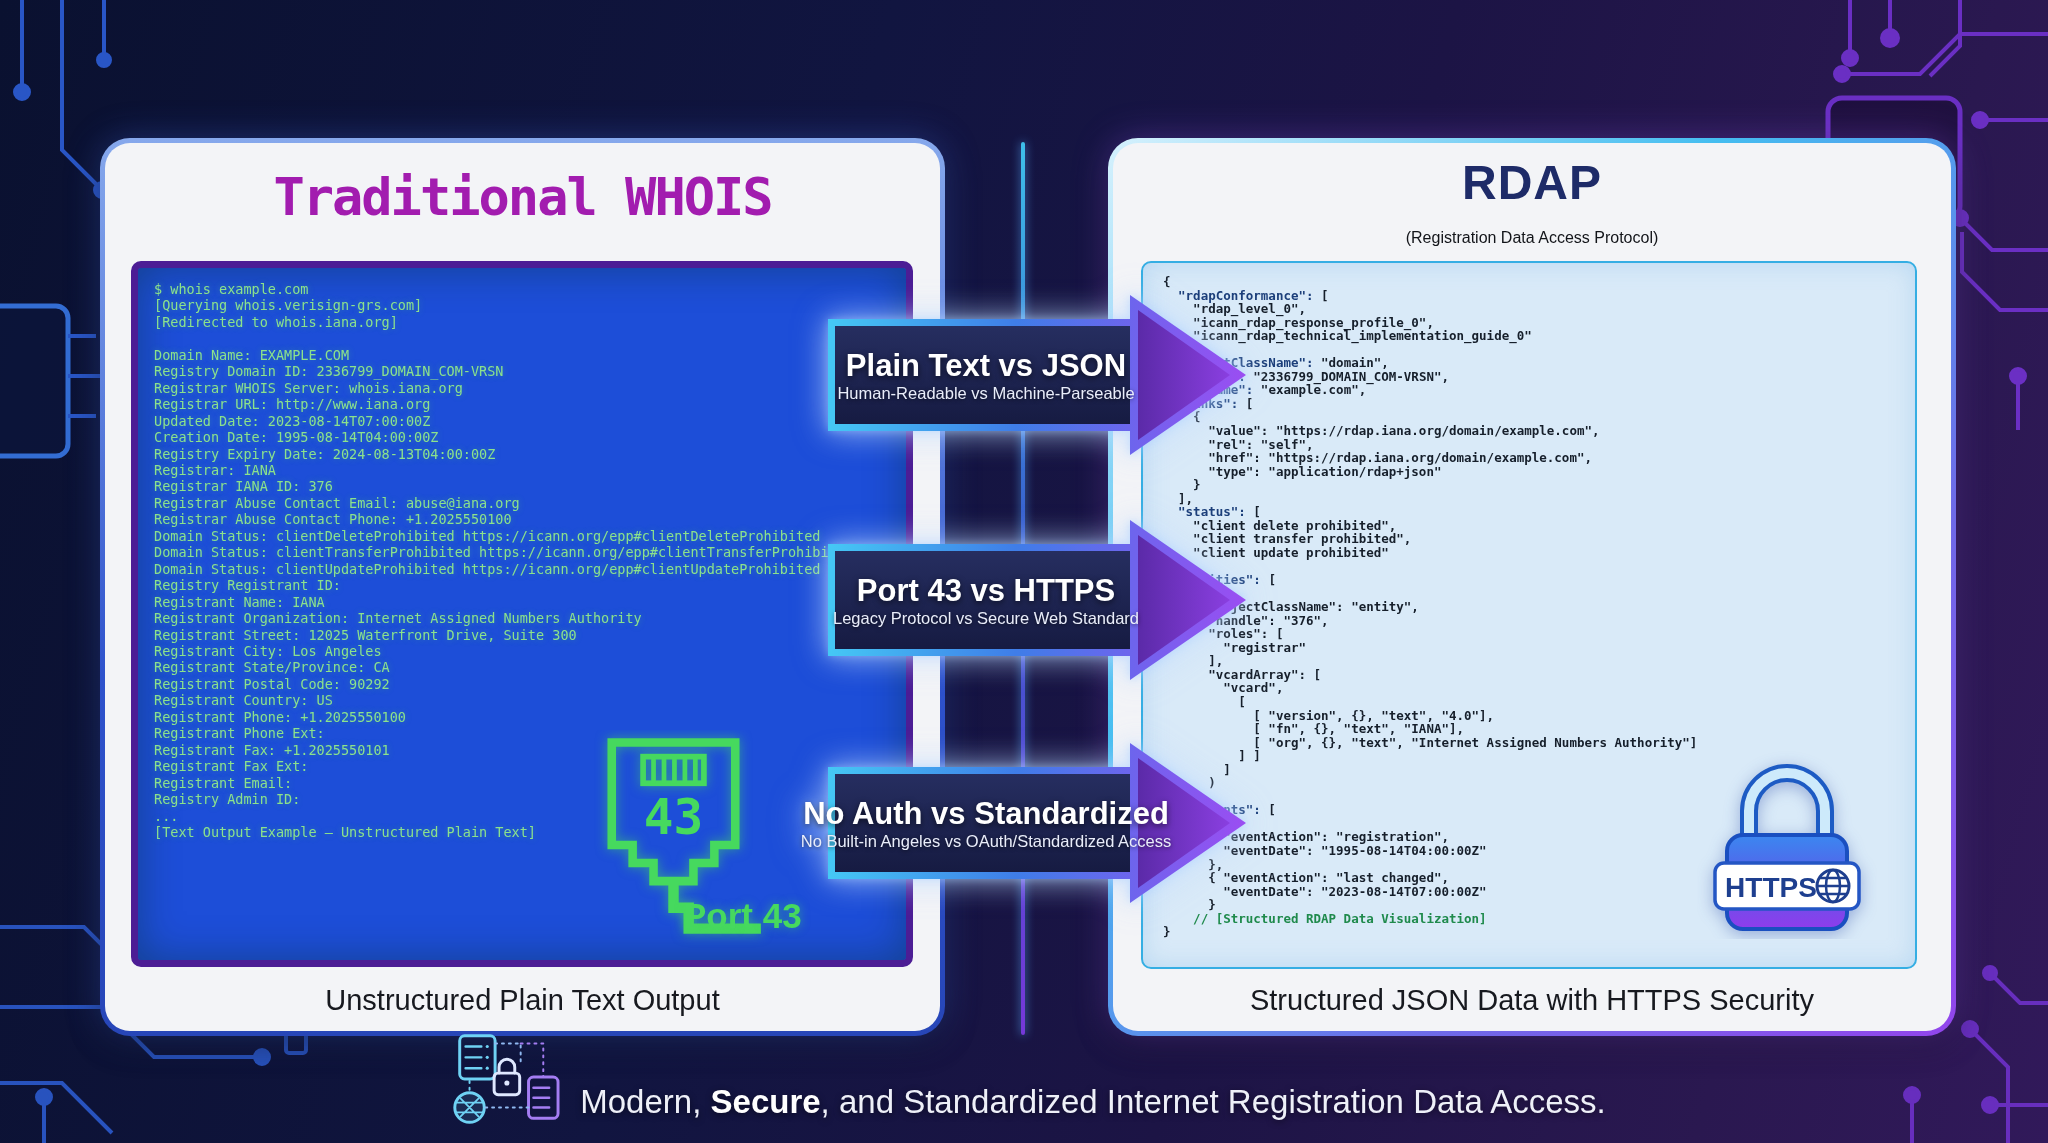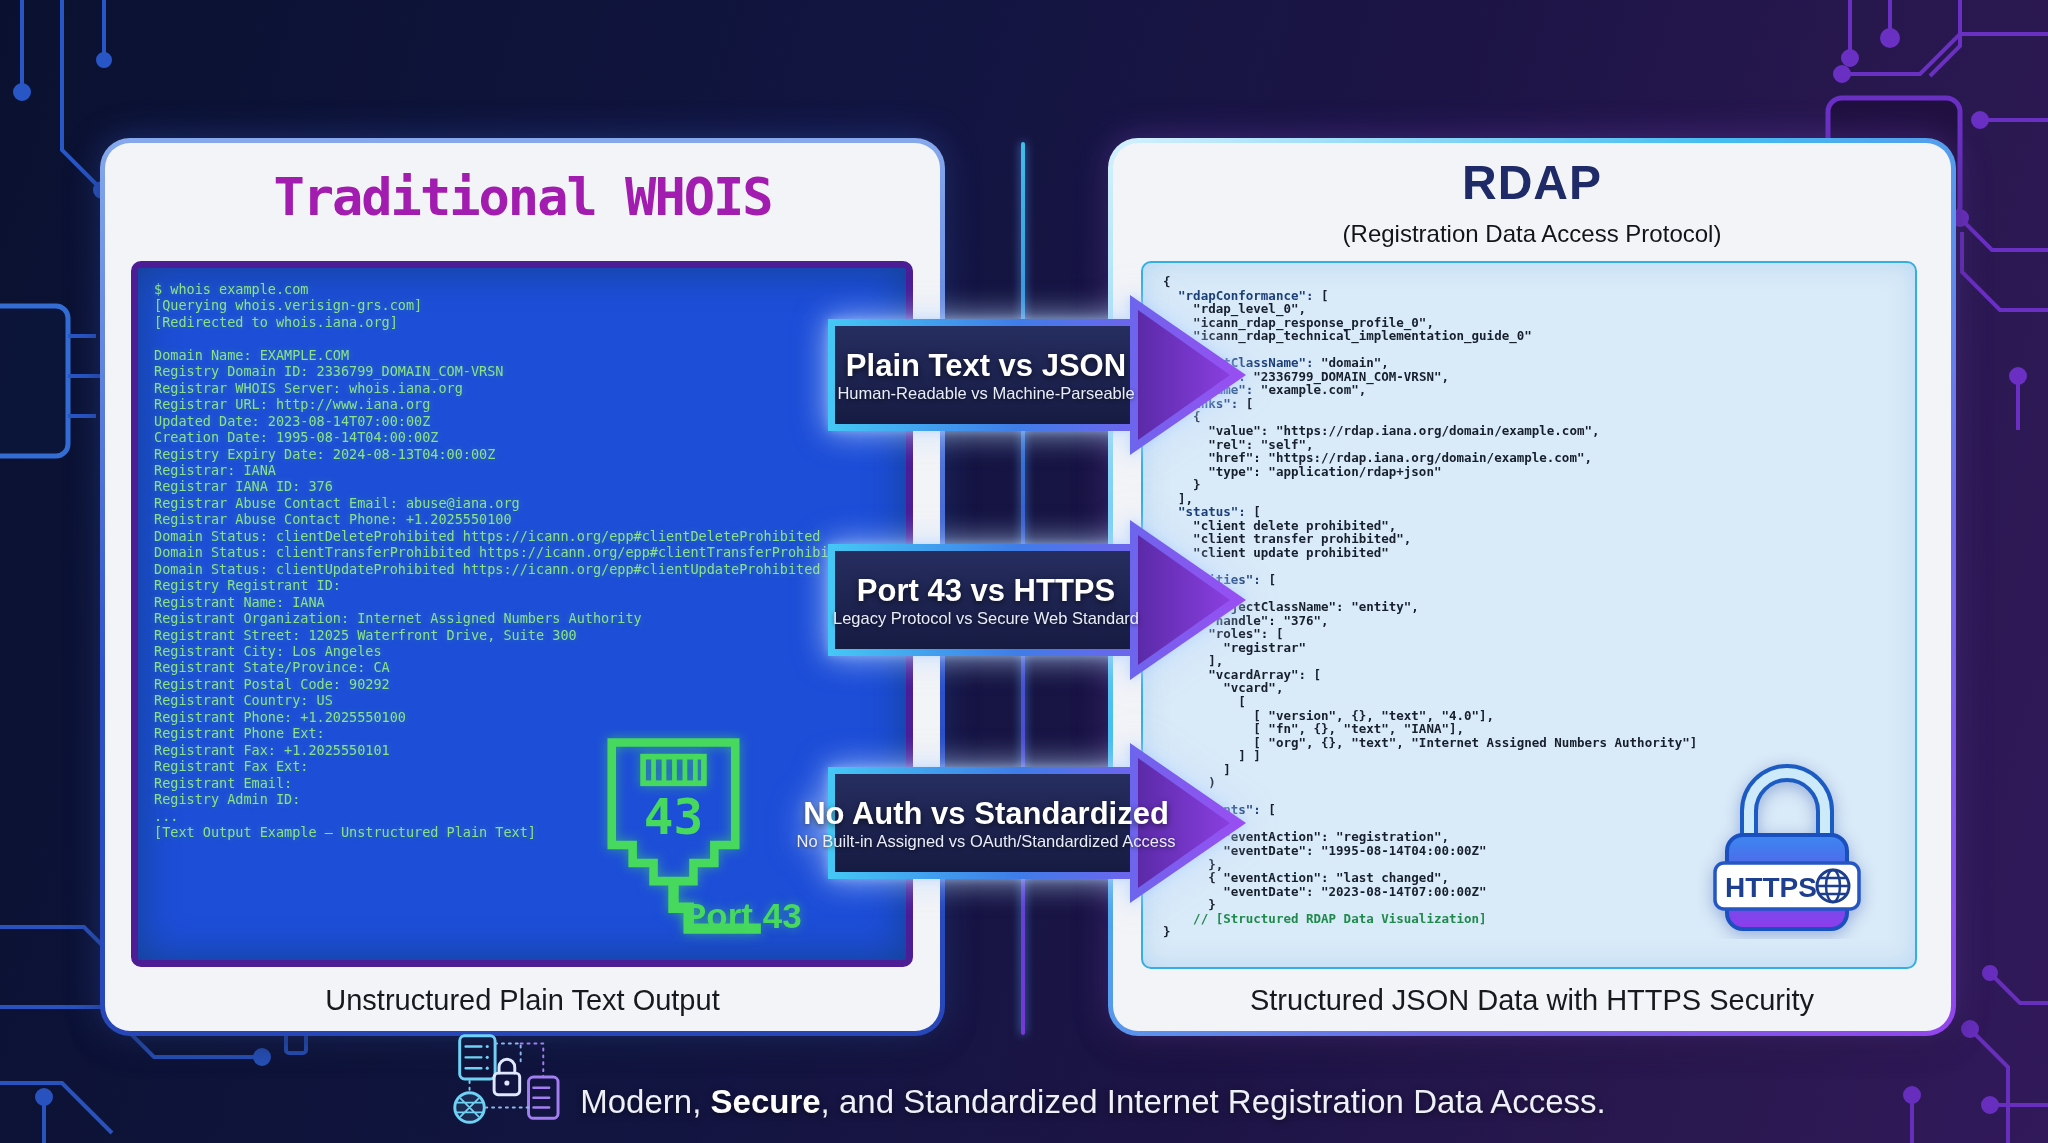--- a/index.html
+++ b/index.html
@@ -40,21 +40,21 @@
     box-shadow:0 0 34px rgba(150,90,255,.35), 0 10px 30px rgba(0,0,0,.45);
   }
   .card-inner { position:relative; width:100%; height:100%; border-radius:25px; background:#f3f4f7; overflow:hidden; }
 
   .whois-header {
     margin-top:24px; text-align:center; font-family:"DejaVu Sans Mono", monospace;
     font-size:52px; font-weight:bold; color:#a21caf; letter-spacing:-2px;
   }
   .rdap-header { margin-top:14px; text-align:center; }
   .rdap-title { font-size:48px; font-weight:bold; color:#1e2b68; letter-spacing:1px; line-height:1.1; }
-  .rdap-subtitle { font-size:24px; color:#121419; margin-top:10px; }
+  .rdap-subtitle { font-size:16px; color:#121419; margin-top:19px; }
 
   .panel-caption {
     position:absolute; bottom:14px; left:0; width:100%; text-align:center;
     font-size:29px; color:#17191f;
   }
 
   
   .terminal {
     position:absolute; left:26px; top:118px; width:782px; height:706px;
     background:#1d4ed8; border-radius:10px; border:7px solid #4c1d95;
@@ -360,21 +360,21 @@
   </div>
 
   <div class="arrow arrow-3">
     <svg width="420" height="164" viewBox="0 0 420 164">
       <polygon points="0,26 302,26 302,2 418,82 302,162 302,138 0,138" fill="url(#agBorder)"></polygon>
       <polygon points="7,33 302,33 302,131 7,131" fill="url(#agBody)"></polygon>
       <polygon points="310,17 402,82 310,147" fill="url(#agHead)"></polygon>
     </svg>
     <div class="arrow-text">
       <div class="arrow-title">No Auth vs Standardized</div>
-      <div class="arrow-subtitle">No Built-in Assigned vs OAuth/Standardized Access</div>
+      <div class="arrow-subtitle">No Built-in Angeles vs OAuth/Standardized Access</div>
     </div>
   </div>
 
   <div class="footer">
     <svg width="118" height="100" viewBox="0 0 120 100">
       <g fill="none" stroke-linecap="round">
         <rect x="18" y="6" width="36" height="44" rx="5" stroke="#6fd2f4" stroke-width="3"></rect>
         <path d="M24,17 H40 M24,28 H40 M24,39 H40" stroke="#6fd2f4" stroke-width="2.5"></path>
         <circle cx="46" cy="17" r="1.6" fill="#6fd2f4"></circle>
           <circle cx="46" cy="28" r="1.6" fill="#6fd2f4"></circle>

